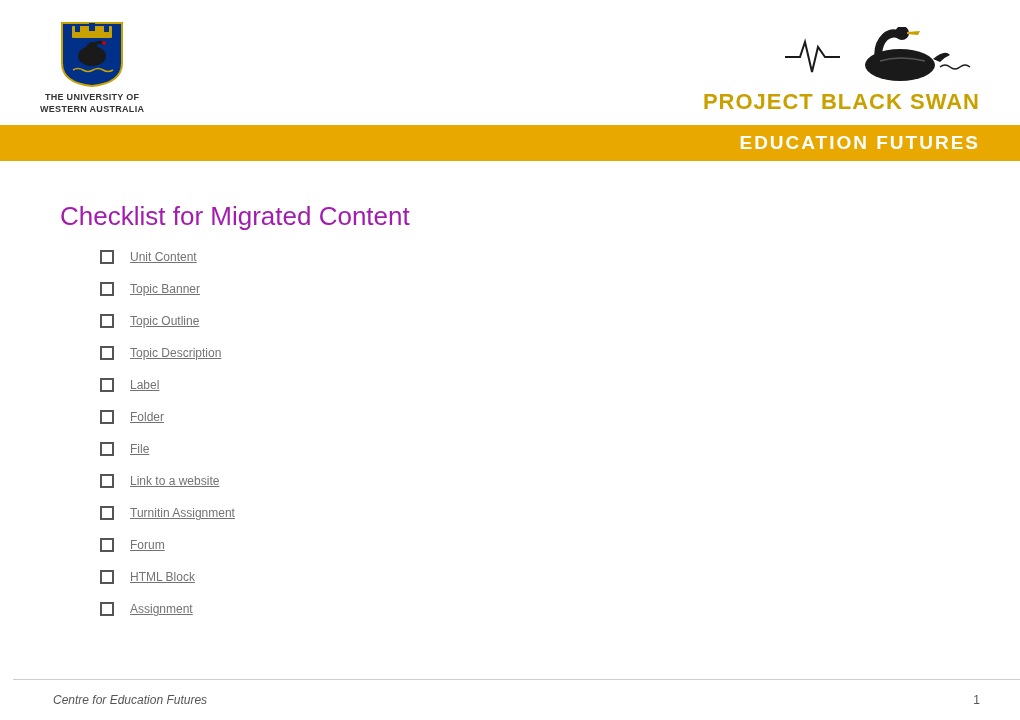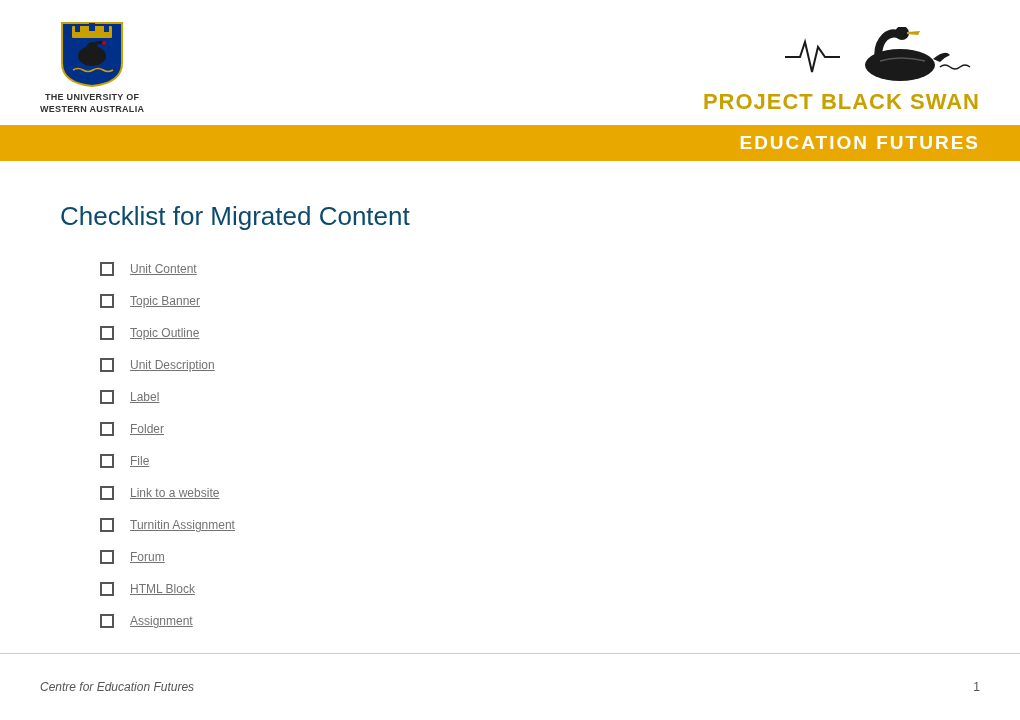--- a/index.html
+++ b/index.html
@@ -82,23 +82,23 @@
       text-transform: uppercase;
     }
 
     
     .main-content {
       padding: 40px 60px 40px 60px;
     }
 
     .page-title {
       font-size: 26px;
-      color: #0c4a6e;
+      color: #a21caf;
       font-weight: normal;
-      margin-bottom: 30px;
+      margin-bottom: 18px;
     }
 
     
     .checklist {
       list-style: none;
       padding-left: 40px;
     }
 
     .checklist li {
       display: flex;
@@ -120,24 +120,24 @@
       color: #737373;
       text-decoration: underline;
       font-size: 12px;
       cursor: pointer;
     }
 
     
     .footer {
       position: absolute;
       bottom: 0;
-      left: 0;
+      left: 13px;
       right: 0;
       border-top: 1px solid #ccc;
-      padding: 26px 40px;
+      padding: 13px 40px;
       display: flex;
       justify-content: space-between;
       align-items: center;
     }
 
     .footer-text {
       font-size: 12px;
       color: #555;
       font-style: italic;
     }
@@ -213,21 +213,21 @@
       <li>
         <span class="checkbox"></span>
         <a href="#">Topic Banner</a>
       </li>
       <li>
         <span class="checkbox"></span>
         <a href="#">Topic Outline</a>
       </li>
       <li>
         <span class="checkbox"></span>
-        <a href="#">Unit Description</a>
+        <a href="#">Topic Description</a>
       </li>
       <li>
         <span class="checkbox"></span>
         <a href="#">Label</a>
       </li>
       <li>
         <span class="checkbox"></span>
         <a href="#">Folder</a>
       </li>
       <li>

